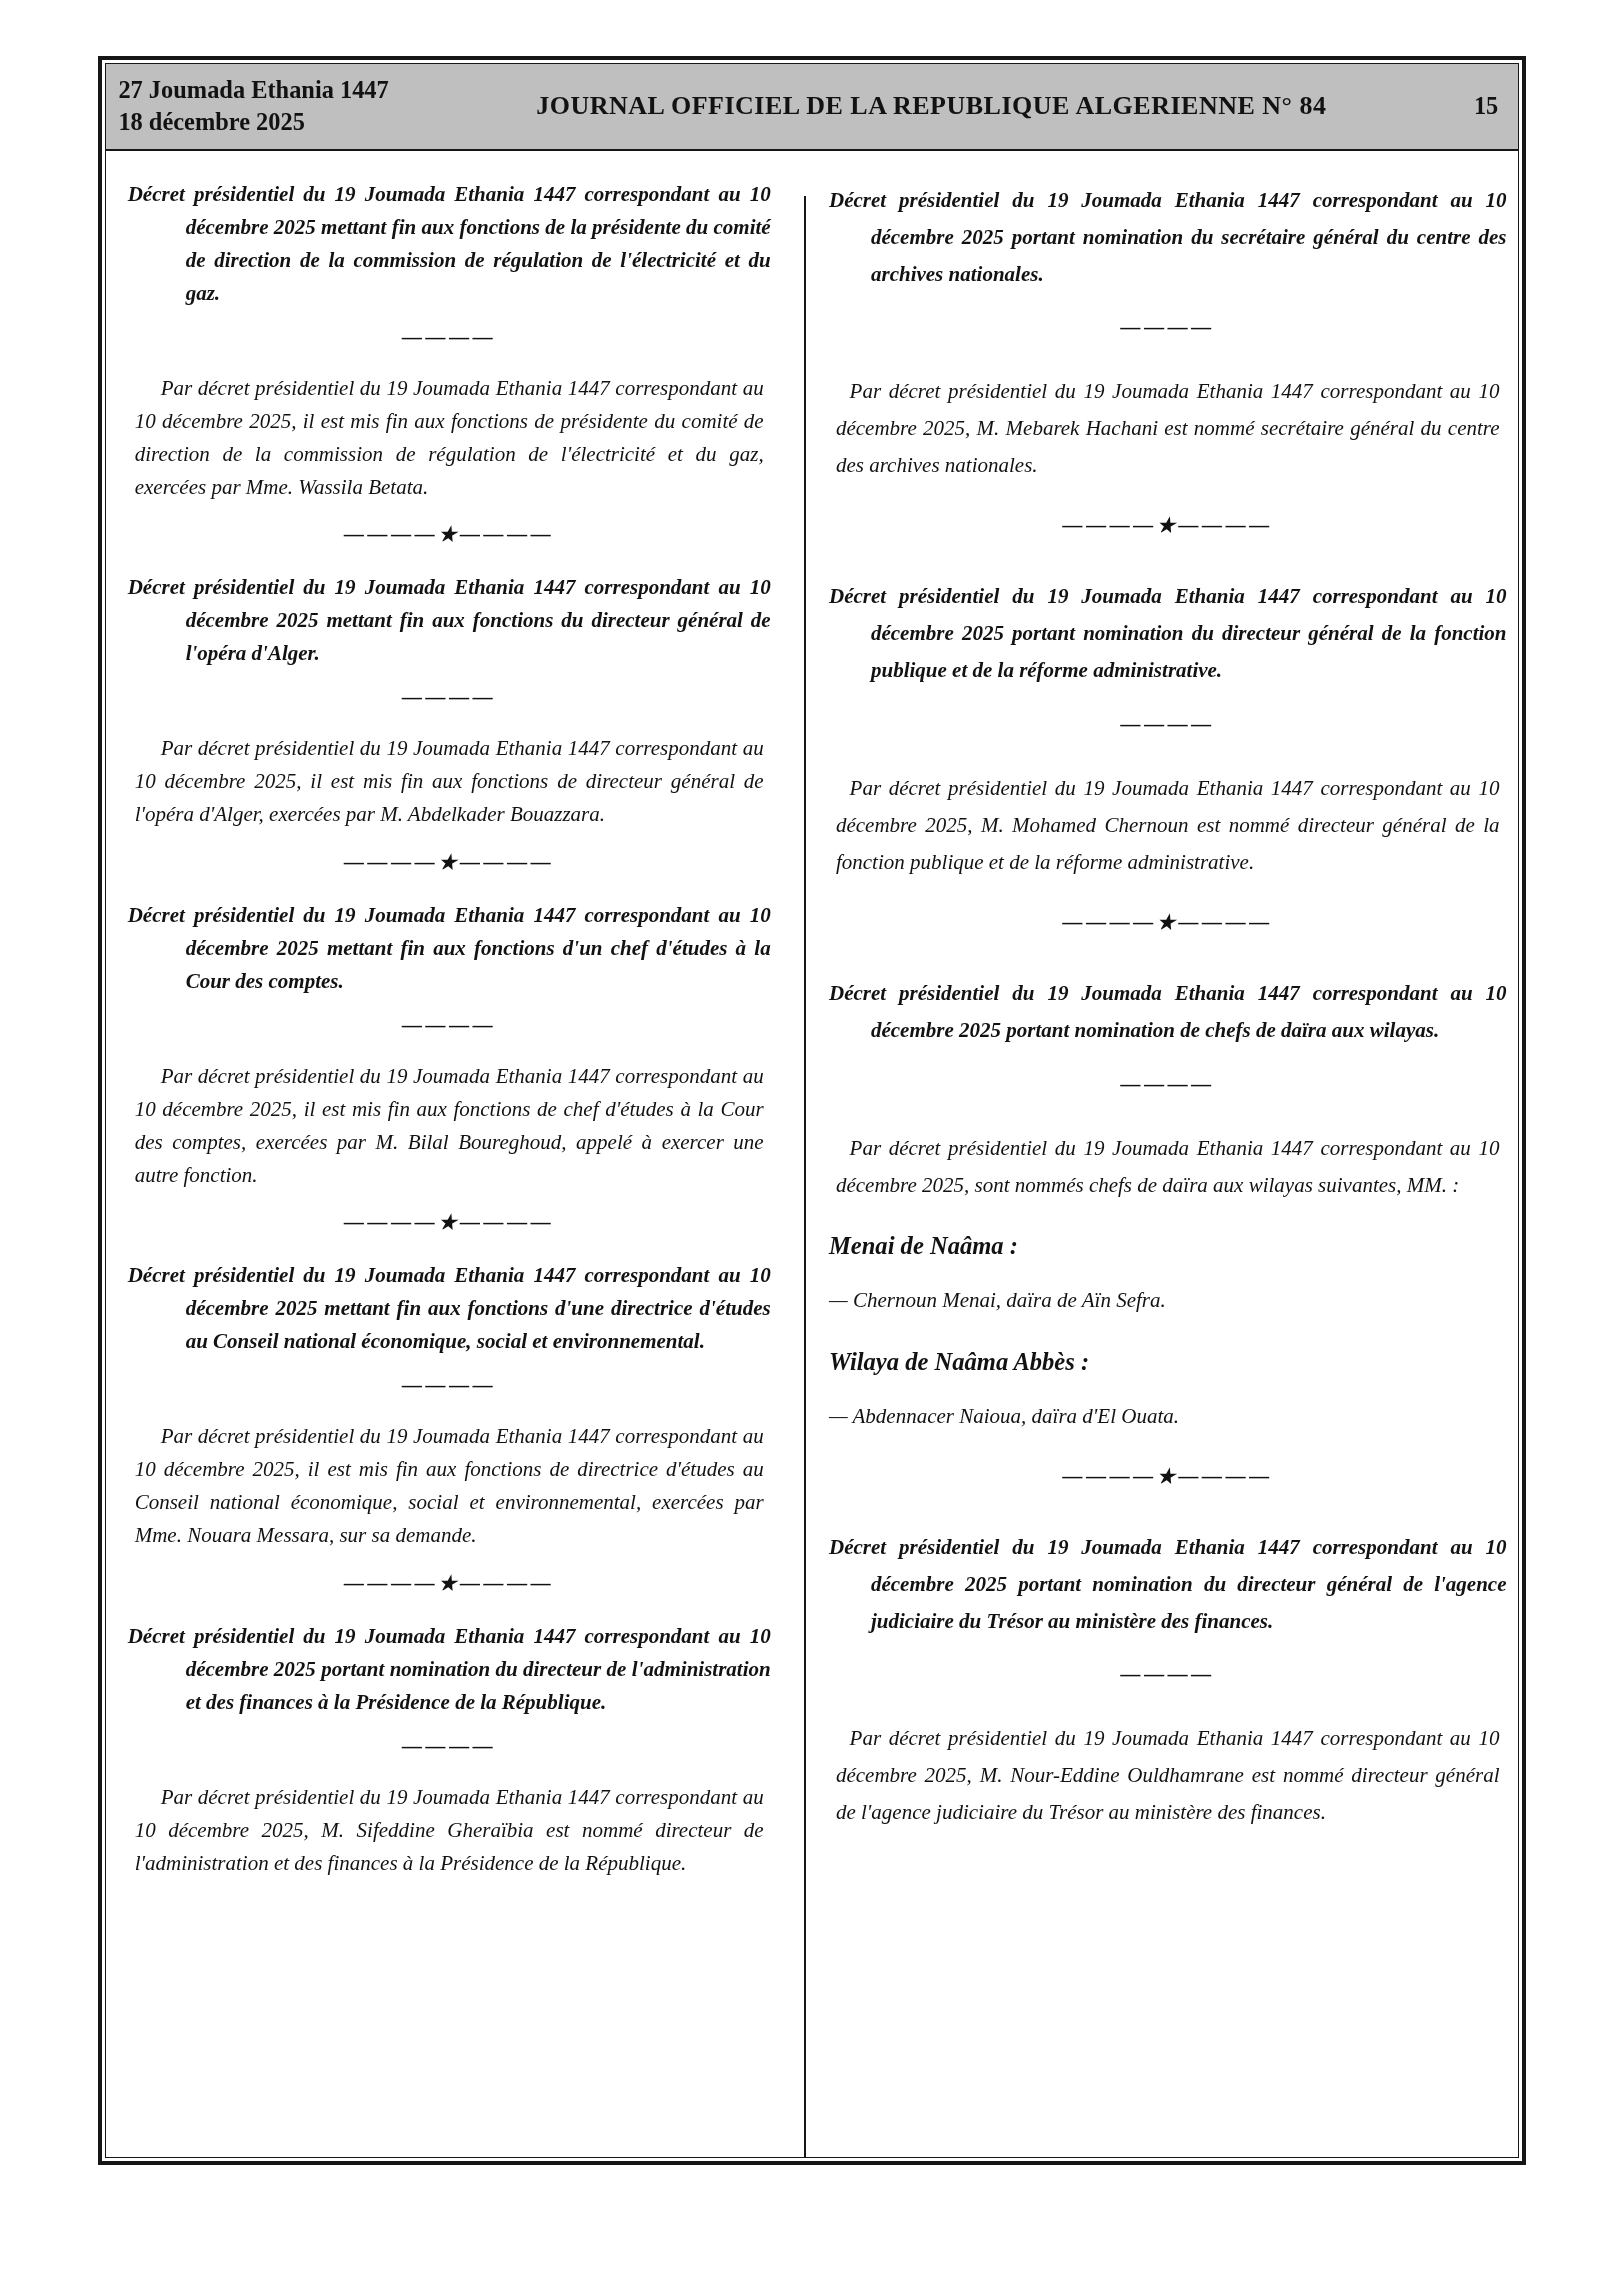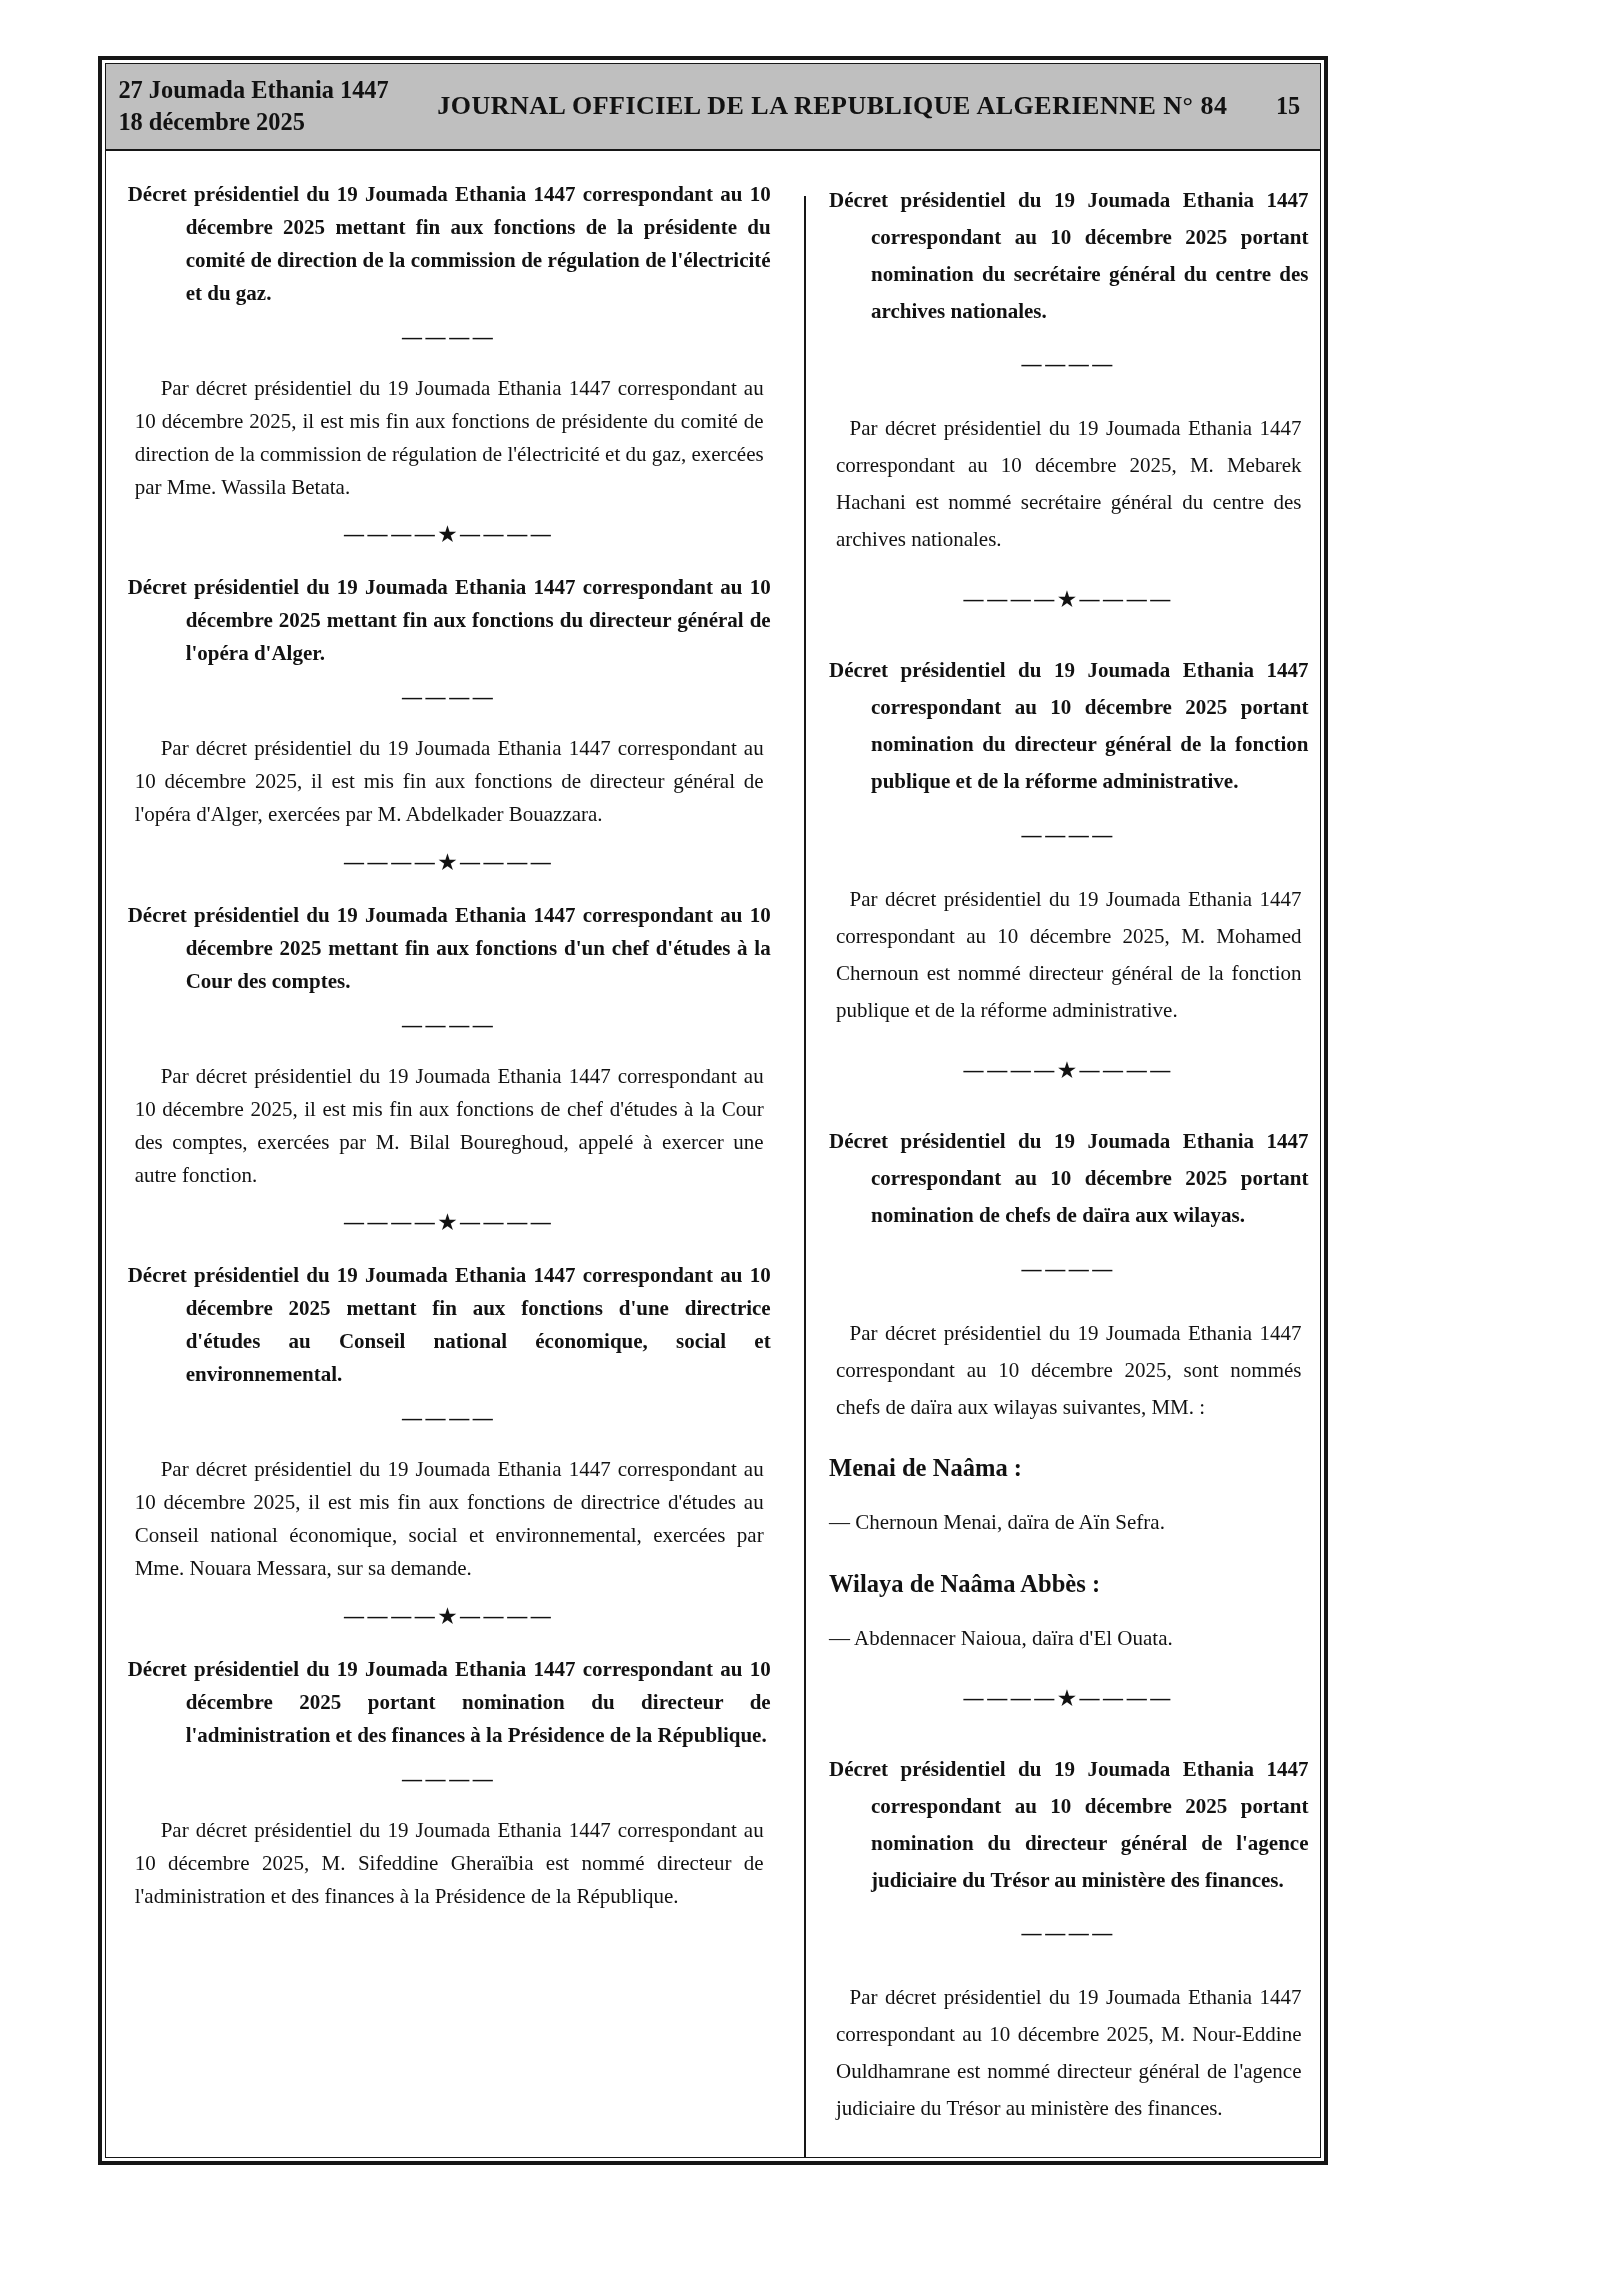--- a/index.html
+++ b/index.html
@@ -11,21 +11,21 @@
     height: 2285px;
     position: relative;
     background: #ffffff;
     font-family: "Liberation Serif", "DejaVu Serif", serif;
     color: #121212;
   }
   .frame {
     position: absolute;
     left: 98px;
     top: 56px;
-    width: 1230px;
+    width: 1428px;
     height: 2109px;
     box-sizing: border-box;
     border: 4.5px solid #161616;
     padding: 2.7px;
     background: #ffffff;
   }
   .frame-inner {
     width: 100%;
     height: 100%;
     box-sizing: border-box;
@@ -59,20 +59,21 @@
     padding: 0 23.5px;
   }
   .pageno {
     font-weight: bold;
     font-size: 24.4px;
   }
   .columns {
     flex: 1;
     display: flex;
     min-height: 0;
+    font-style: italic;
   }
   .col {
     box-sizing: border-box;
     font-size: 21px;
   }
   .col-left {
     width: 698px;
     padding: 27px 33px 18px 22px;
     line-height: 33px;
   }

